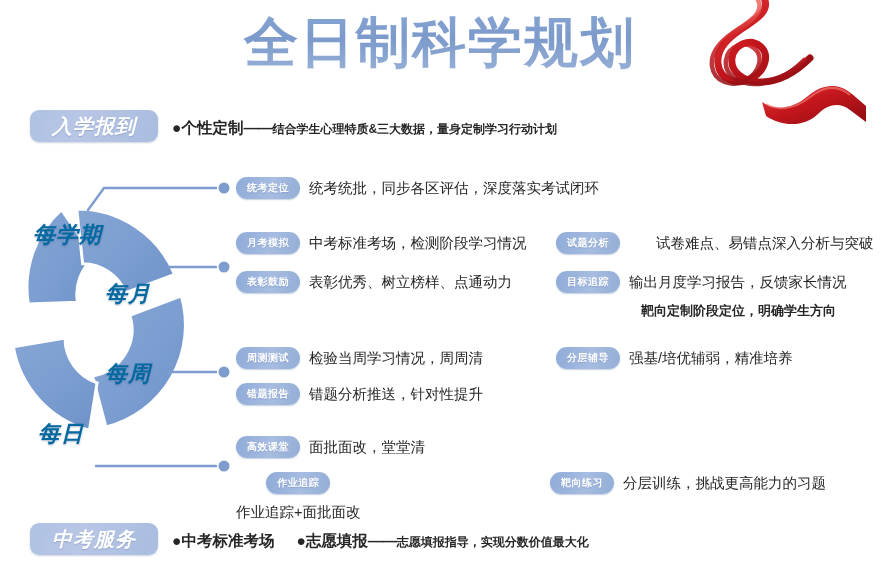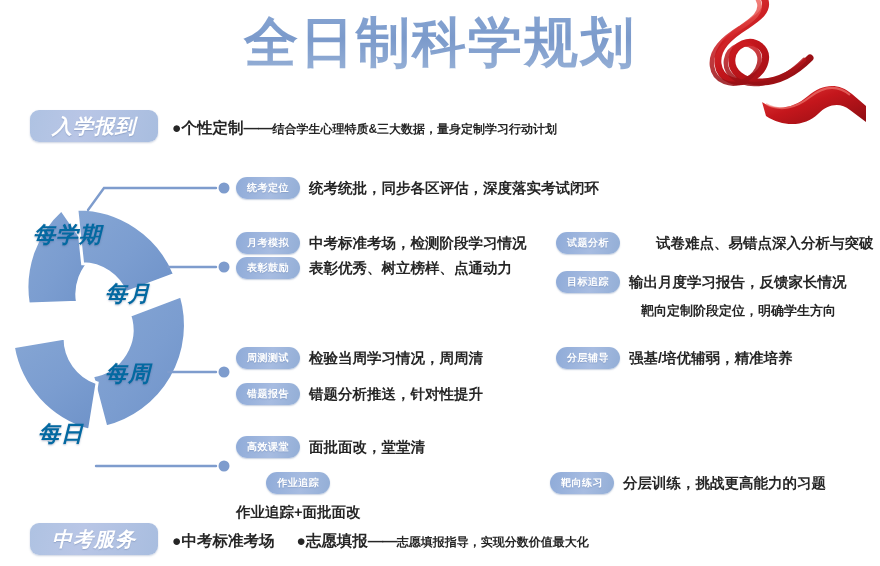--- a/index.html
+++ b/index.html
@@ -127,21 +127,21 @@
     color: #ffffff;
     font-size: 10px;
     font-weight: bold;
     letter-spacing: .5px;
     white-space: nowrap;
     box-shadow: 0 1px 1.5px rgba(110,135,175,.4);
     text-shadow: 0 1px 1px rgba(110,135,180,.45);
   }
   .desc {
     font-size: 14.5px;
-    font-weight: bold;
+    font-weight: normal;
     color: #262626;
     white-space: nowrap;
   }
   .row {
     position: absolute;
     display: flex;
     align-items: center;
     gap: 9px;
   }
   .subline {
@@ -230,21 +230,21 @@
 
 <div class="row" style="left:236px; top:177px;">
   <span class="tag">统考定位</span>
   <span class="desc">统考统批，同步各区评估，深度落实考试闭环</span>
 </div>
 
 <div class="row" style="left:236px; top:232px;">
   <span class="tag">月考模拟</span>
   <span class="desc">中考标准考场，检测阶段学习情况</span>
 </div>
-<div class="row" style="left:236px; top:257px;">
+<div class="row" style="left:236px; top:271px;">
   <span class="tag">表彰鼓励</span>
   <span class="desc">表彰优秀、树立榜样、点通动力</span>
 </div>
 <div class="row" style="left:556px; top:232px;gap:36px;">
   <span class="tag">试题分析</span>
   <span class="desc">试卷难点、易错点深入分析与突破</span>
 </div>
 <div class="row" style="left:556px; top:271px;">
   <span class="tag">目标追踪</span>
   <span class="desc">输出月度学习报告，反馈家长情况</span>

